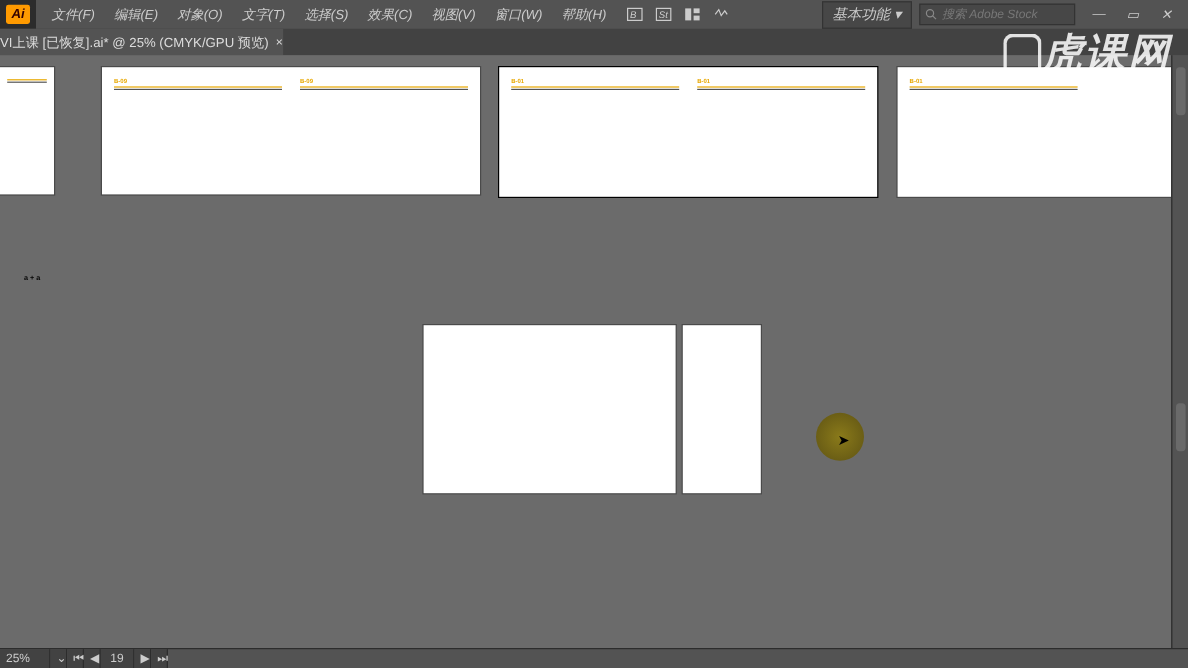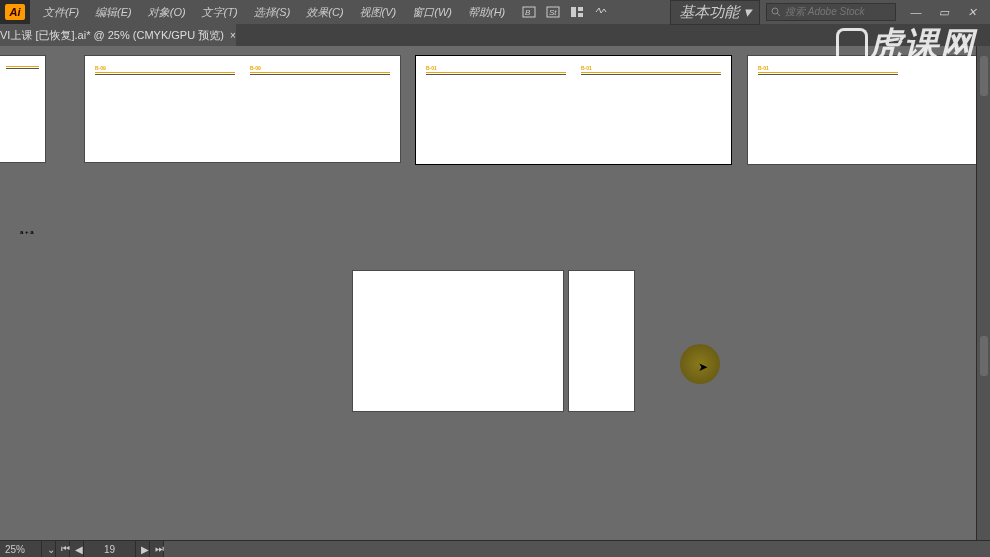--- a/index.html
+++ b/index.html
@@ -6,21 +6,21 @@
 body { width: 990px; height: 557px; background: #535353; overflow: hidden; position: relative; }
 
 .title-bar { height: 24px; background: #535353; display: flex; align-items: center; color: #ccc; font-size: 11px; font-style: italic; }
 .app-icon { width: 30px; height: 24px; display: flex; align-items: center; justify-content: center; background: #2c2c2c; }
 .app-icon-inner { width: 20px; height: 16px; background: #ff9a00; color: #330000; font-weight: bold; font-size: 11px; display: flex; align-items: center; justify-content: center; border-radius: 2px; }
 .menu-bar { display: flex; gap: 2px; padding-left: 6px; }
 .menu-item { padding: 3px 7px; cursor: pointer; }
 .menu-icons { display: flex; gap: 10px; align-items: center; margin-left: 10px; }
 .micon { width: 14px; height: 14px; display: flex; align-items: center; justify-content: center; }
 .title-right { margin-left: auto; display: flex; align-items: center; gap: 6px; padding-right: 4px; }
-.workspace-sel { padding: 2px 8px; background: #474747; border: 1px solid #333; font-size: 15px; color: #ccc; }
+.workspace-sel { padding: 2px 8px; background: #474747; border: 1px solid #333; font-size: 12px; color: #ccc; }
 .search-box { width: 130px; height: 18px; background: #474747; border: 1px solid #333; color: #777; font-size: 10px; padding: 0 4px; display: flex; align-items: center; }
 .win-controls { display: flex; }
 .win-btn { width: 28px; height: 20px; display: flex; align-items: center; justify-content: center; color: #ccc; font-size: 11px; }
 
 .tab-bar { height: 22px; background: #424242; display: flex; align-items: center; }
 .doc-tab { height: 100%; background: #535353; color: #ddd; font-size: 11px; padding: 0 0; display: flex; align-items: center; gap: 6px; }
 .tab-close { font-size: 10px; }
 
 .canvas-area { position: absolute; top: 46px; left: 0; right: 14px; bottom: 17px; background: #6b6b6b; overflow: hidden; }
 
@@ -168,16 +168,16 @@
 
 <div class="watermark">
   <span class="watermark-icon"></span>虎课网
 </div>
 
 <div class="status-bar">
   <div class="status-field" style="width:42px">25%</div>
   <div class="status-field nav-btn">⌄</div>
   <div class="status-field nav-btn">⏮</div>
   <div class="status-field nav-btn">◀</div>
-  <div class="status-field" style="width:52px;justify-content:center">19</div>
+  <div class="status-field" style="width:28px;justify-content:center">19</div>
   <div class="status-field nav-btn">▶</div>
   <div class="status-field nav-btn">⏭</div>
 </div>
 
 </body></html>

